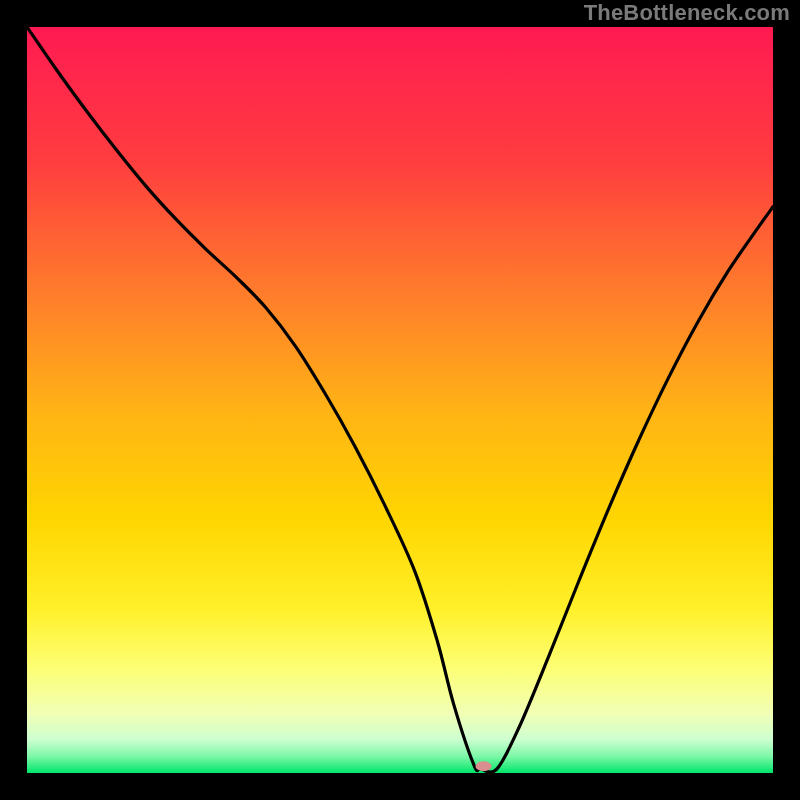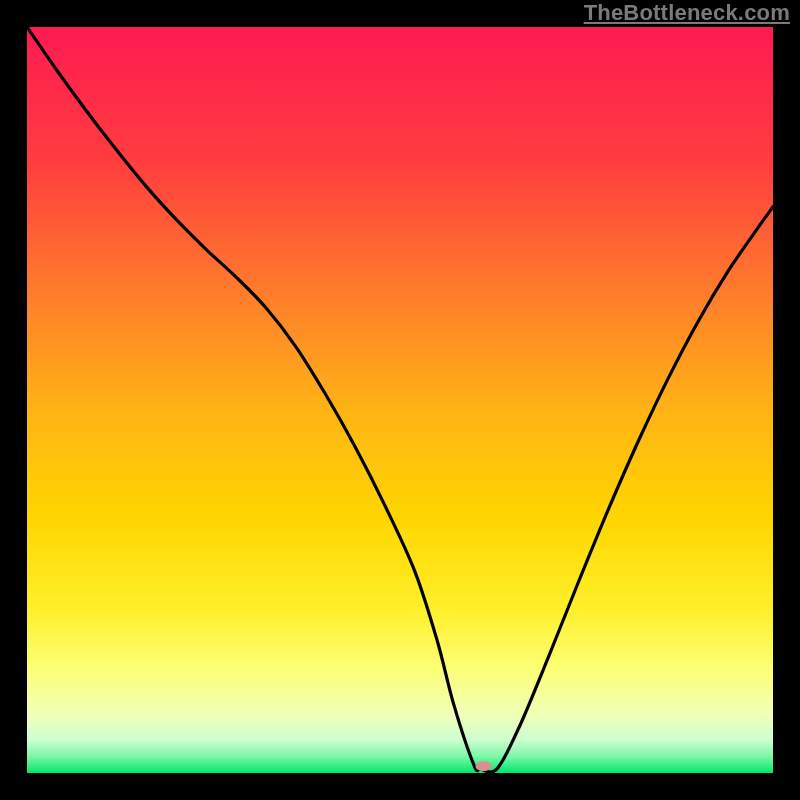--- a/index.html
+++ b/index.html
@@ -16,21 +16,20 @@
   }
   .attribution {
     position: absolute;
     top: 0;
     right: 10px;
     font-size: 22px;
     font-weight: bold;
     color: #7a7a7a;
     letter-spacing: 0.2px;
     z-index: 3;
-    text-decoration: underline;
   }
   .plot {
     position: absolute;
     left: 27px;
     top: 27px;
     width: 746px;
     height: 746px;
     overflow: hidden;
   }
   .plot svg {

